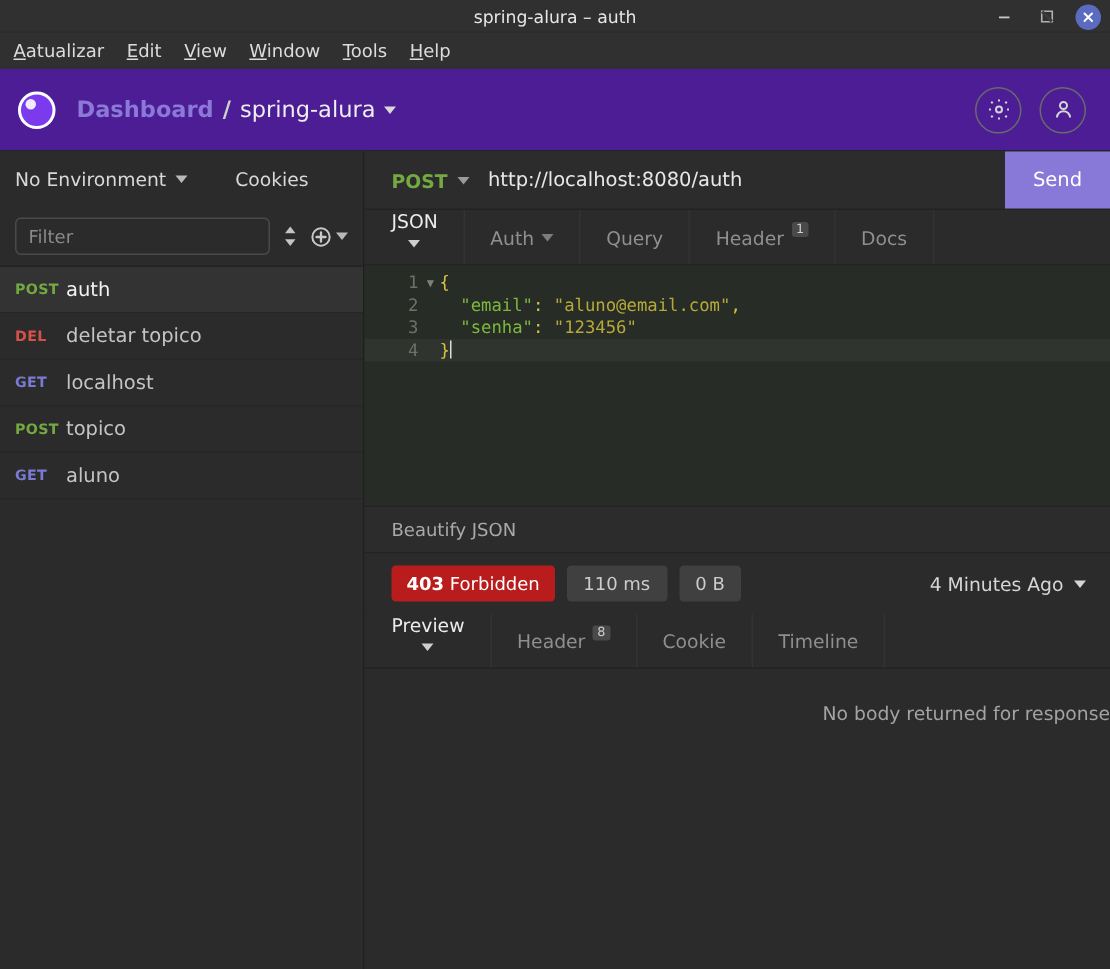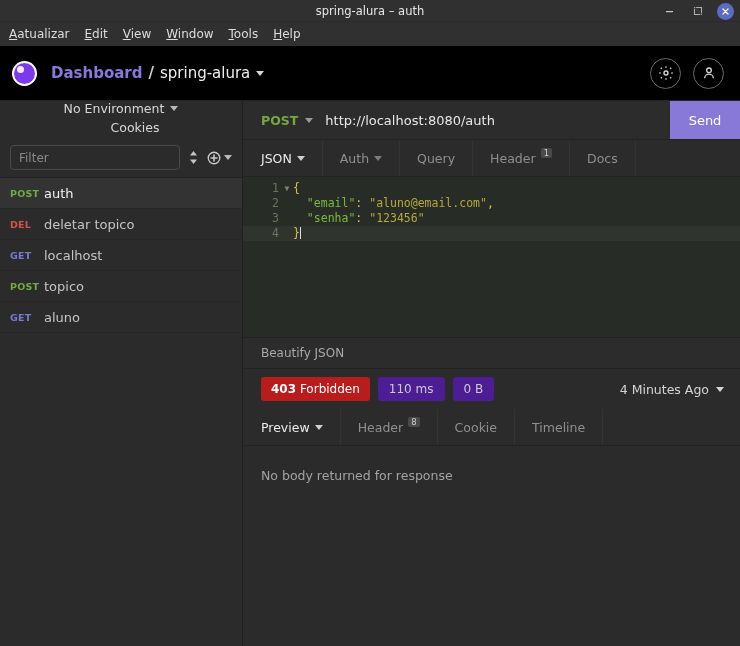--- a/index.html
+++ b/index.html
@@ -69,21 +69,21 @@
     font-size: 12px;
     padding: 3px 7px;
     cursor: pointer;
     white-space: nowrap;
   }
   .menu-item u { text-decoration: underline; }
 
   
   .app-header {
     height: 55px;
-    background: #000000;
+    background: #4c1d95;
     display: flex;
     align-items: center;
     padding: 0 16px 0 12px;
     border-bottom: 1px solid #252525;
   }
   .logo {
     width: 25px; height: 25px;
     border-radius: 50%;
     background: #7c3aed;
     border: 2px solid #ffffff;
@@ -135,21 +135,20 @@
     width: 243px;
     background: #2b2b2b;
     border-right: 1px solid #1f1f1f;
     display: flex; flex-direction: column;
   }
   .env-row {
     height: 37px;
     display: flex; align-items: center;
     padding: 0 10px;
     gap: 4px;
-    flex-direction: column;
   }
   .env-select {
     display: flex; align-items: center; gap: 6px;
     color: #d8d8d8; font-size: 12.5px; cursor: pointer;
   }
   .cookies-link {
     margin-left: 28px;
     color: #d8d8d8; font-size: 12.5px; cursor: pointer;
   }
   .filter-row {
@@ -244,21 +243,21 @@
   }
   .tab {
     display: flex; align-items: center; gap: 5px;
     padding: 0 17px;
     color: #8f8f8f;
     font-size: 12.5px;
     cursor: pointer;
     border-right: 1px solid #333333;
     position: relative;
   }
-  .tab:first-child { padding-left: 18px; }
+  .tab:first-child { padding-left: 18px; flex-direction: column; }
   .tab.active { color: #ececec; }
   .tab .caret { color: #cfcfcf; }
   .tab-badge {
     background: #4a4a4a;
     color: #cfcfcf;
     font-size: 8.5px;
     padding: 1px 3px;
     border-radius: 2px;
     line-height: 1;
     position: relative;
@@ -327,39 +326,39 @@
   }
   .status-pill {
     background: #b91c1c;
     color: #ffffff;
     font-size: 12px;
     padding: 5px 10px;
     border-radius: 3px;
   }
   .status-pill b { font-weight: bold; }
   .meta-pill {
-    background: #4c1d95;
+    background: #404040;
     color: #cccccc;
     font-size: 12px;
     padding: 5px 11px;
     border-radius: 3px;
   }
   .time-ago {
     margin-left: auto;
     display: flex; align-items: center; gap: 7px;
     color: #d5d5d5; font-size: 12.5px;
     cursor: pointer;
   }
 
   .resp-body {
     flex: 1;
     background: #2b2b2b;
     padding: 22px 0 0 18px;
   }
-  .resp-empty { color: #a3a3a3; font-size: 12.5px; }
+  .resp-empty { color: #a3a3a3; font-size: 12.5px; text-align: right; }
 </style>
 </head>
 <body>
 
 <div class="titlebar">
   <div class="titlebar-title">spring-alura – auth</div>
   <div class="win-controls">
     <div class="win-btn minimize">
       <svg width="9" height="9" viewBox="0 0 9 9">
           <rect x="1" y="4" width="7" height="1.2" fill="#c8c8c8"></rect>

